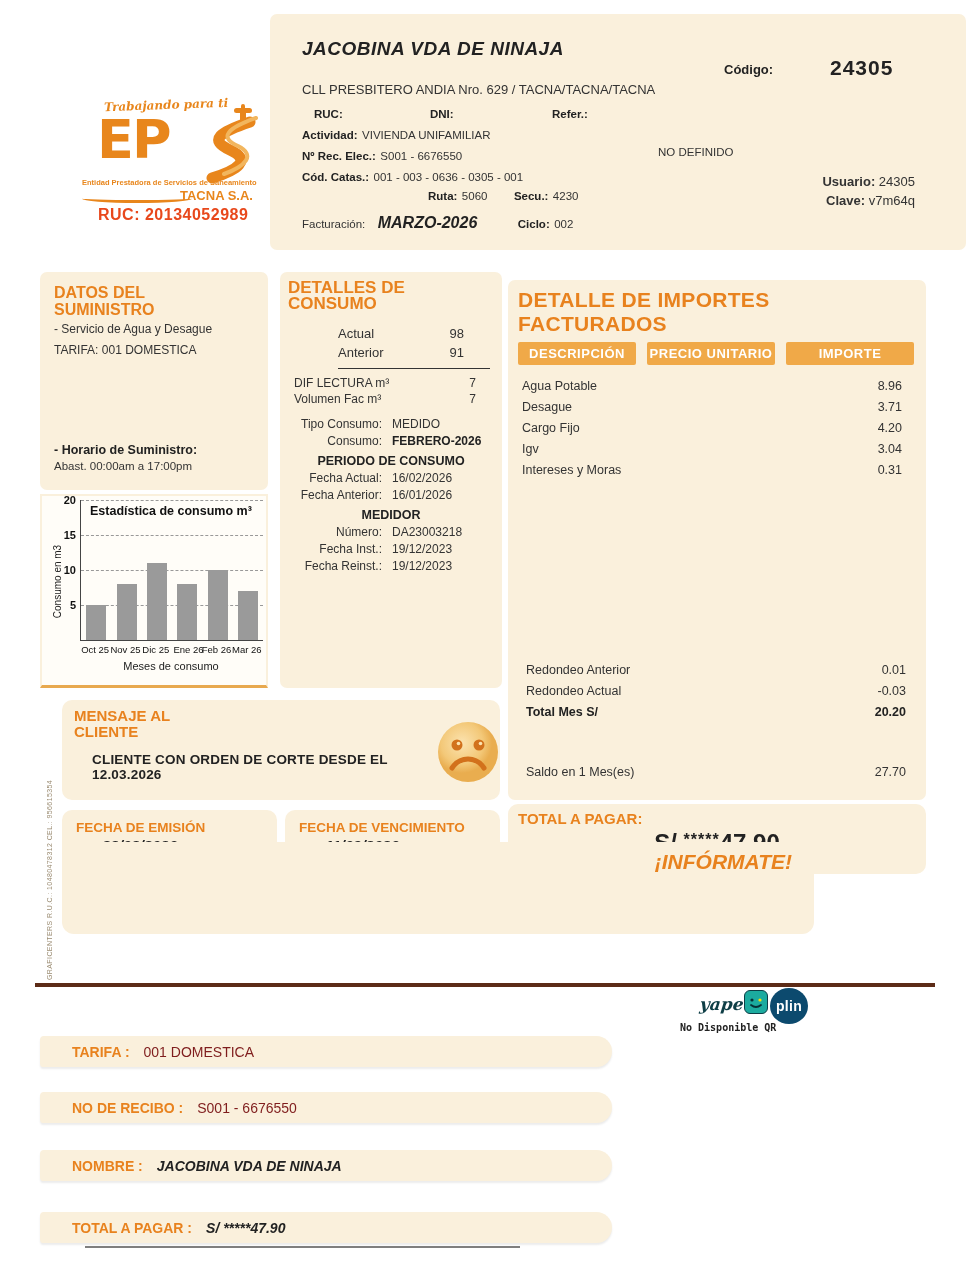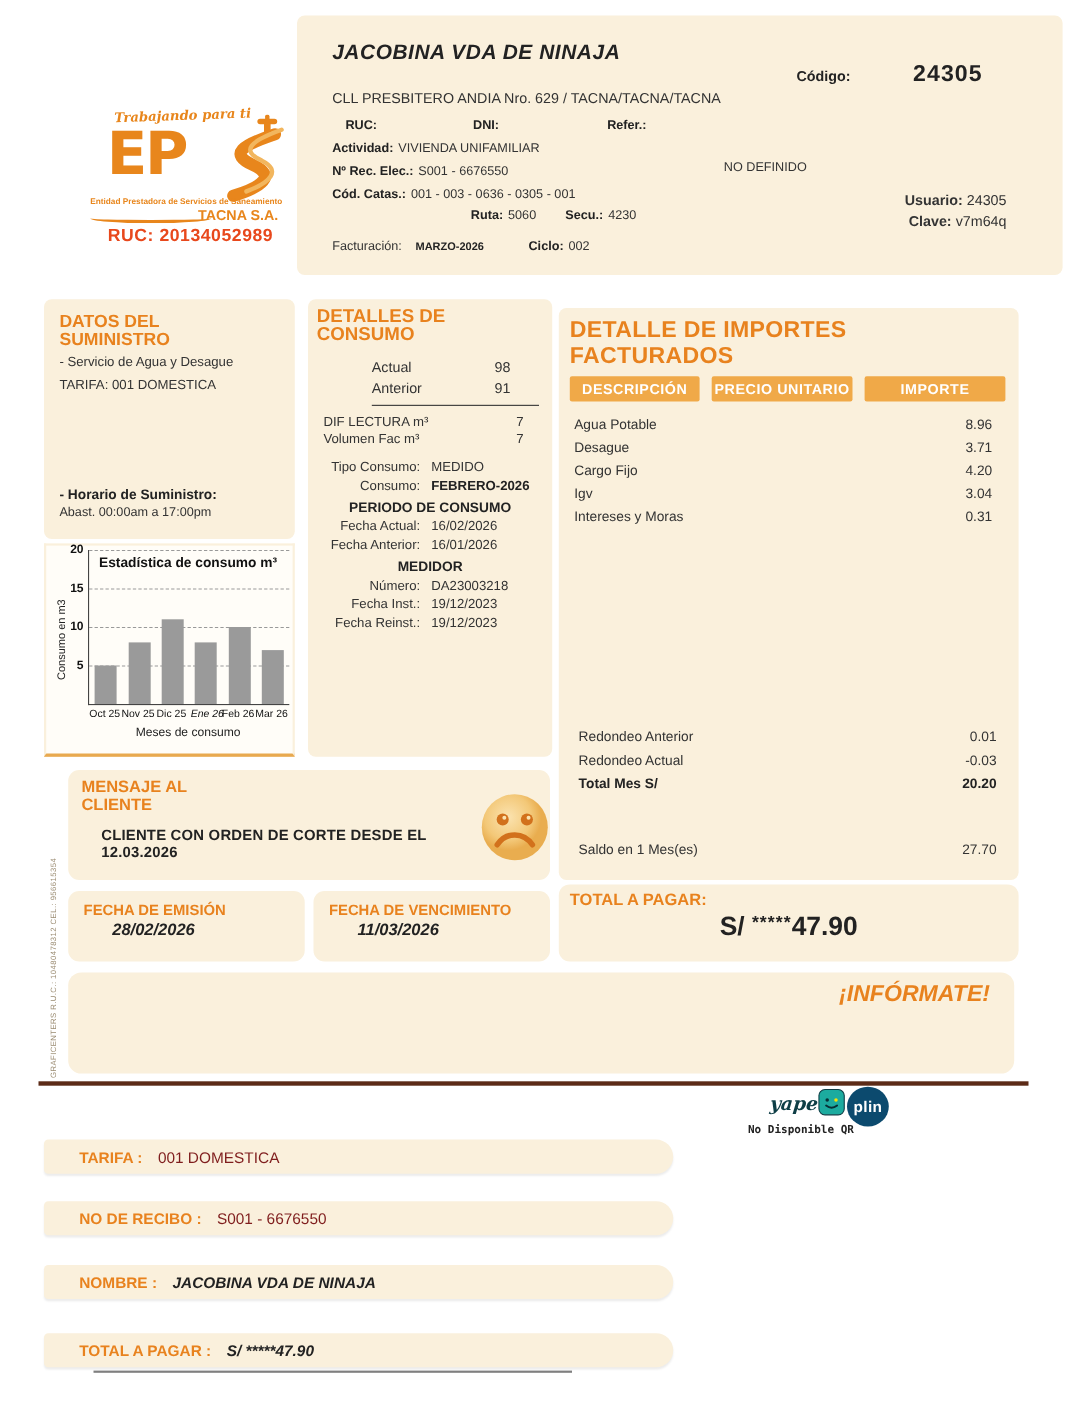--- a/index.html
+++ b/index.html
@@ -85,21 +85,21 @@
   #emision-box{left:62px;top:810px;width:215px;height:64px;border-radius:10px;}
   #vencimiento-box{left:285px;top:810px;width:215px;height:64px;border-radius:10px;}
   .fecha-label{margin:10px 0 2px 14px;font-size:13.5px;font-weight:bold;}
   .fecha-value{margin-left:40px;font-size:15px;font-weight:bold;font-style:italic;color:#222;}
   #total-box{left:508px;top:804px;width:418px;height:70px;border-radius:10px;}
   #total-label{margin:6px 0 0 10px;font-size:15px;font-weight:bold;}
   #total-value{text-align:center;font-size:24px;font-weight:bold;color:#222;margin-top:2px;}
   #total-value .mask{font-size:16px;vertical-align:6px;letter-spacing:1px;}
 
   
-  #informate-box{left:62px;top:884px;width:860px;height:92px;border-radius:12px;}
+  #informate-box{left:62px;top:842px;width:752px;height:92px;border-radius:12px;}
   #informate-text{position:absolute;right:22px;top:8px;font-size:21px;font-weight:bold;font-style:italic;}
 
   
   #dark-line{left:35px;top:983px;width:900px;height:4px;background:#5c2b17;}
   #yape-logo{left:700px;top:994px;font-size:17px;font-weight:bold;font-style:italic;color:#0e3e46;font-family:"DejaVu Serif",serif;transform:skewX(-6deg);}
   #yape-bubble{left:744px;top:990px;width:22px;height:22px;background:#1cab9f;border-radius:6px;border:1.5px solid #0e3e46;}
   #yape-bubble svg{display:block;}
   #plin-logo{left:770px;top:988px;width:38px;height:36px;background:#0c4a6e;border-radius:50%;color:#fff;font-size:14px;font-weight:bold;text-align:center;line-height:36px;letter-spacing:.3px;}
   #qr-note{left:680px;top:1022px;font-size:10px;font-family:"DejaVu Sans Mono",monospace;color:#222;font-weight:bold;}
 
@@ -145,21 +145,21 @@
   <span class="hval">5060</span>
   <span class="hlbl" style="margin-left:22px;">Secu.:</span>
   <span class="hval">4230</span>
 </div>
 <div class="abs" id="usuario-block">
   <div><span class="b">Usuario:</span> <span>24305</span></div>
   <div><span class="b">Clave:</span> <span>v7m64q</span></div>
 </div>
 <div class="abs" id="facturacion-row">
   <span class="hval">Facturación:</span>
-  <span class="b" style="font-size:10px;margin-left:8px;color:#222;">MARZO-2026</span>
+  <span class="b" style="font-size:16px;margin-left:8px;color:#222;font-style:italic;">MARZO-2026</span>
   <span class="hlbl" style="margin-left:36px;">Ciclo:</span>
   <span class="hval">002</span>
 </div>
 
 <div class="abs" id="logo-block">
   <div class="abs" id="logo-tagline">Trabajando para ti</div>
   <div class="abs" id="logo-ep">EP</div>
   <svg class="abs" id="logo-swoosh" width="72" height="80" viewBox="0 0 72 80">
     <path d="M60 18 C30 28 18 36 40 46 C62 56 48 66 22 74" stroke="#e8861c" stroke-width="11" fill="none" stroke-linecap="round"></path>
     <path d="M66 14 C38 24 28 33 48 42 C66 51 56 62 34 70" stroke="#f2b65e" stroke-width="4" fill="none" stroke-linecap="round"></path>
@@ -198,21 +198,21 @@
       <div class="bar" style="left: 35.5px; height: 56px; background: rgb(154, 154, 154);"></div>
       <div class="bar" style="left: 65.8333px; height: 77px; background: rgb(154, 154, 154);"></div>
       <div class="bar" style="left: 96.1667px; height: 56px; background: rgb(154, 154, 154);"></div>
       <div class="bar" style="left: 126.5px; height: 70px; background: rgb(154, 154, 154);"></div>
       <div class="bar" style="left: 156.833px; height: 49px; background: rgb(154, 154, 154);"></div>
     </div>
   <div id="chart-xlabels">
       <div class="xtick" style="left: 0px; width: 30.3333px;">Oct 25</div>
       <div class="xtick" style="left: 30.3333px; width: 30.3333px;">Nov 25</div>
       <div class="xtick" style="left: 60.6667px; width: 30.3333px;">Dic 25</div>
-      <div class="xtick" style="left: 91px; width: 35px; font-style: italic;">Ene 26</div>
+      <div class="xtick" style="left: 91px; width: 35px;">Ene 26</div>
       <div class="xtick" style="left: 121.333px; width: 30.3333px;">Feb 26</div>
       <div class="xtick" style="left: 151.667px; width: 30.3333px;">Mar 26</div>
     </div>
   <div id="chart-xtitle">Meses de consumo</div>
 </div>
 
 <div class="abs cream" id="consumo-box"></div>
 <div class="abs orange" id="consumo-title">DETALLES DE CONSUMO</div>
 <div class="abs" id="consumo-top">
   <div class="trow">

